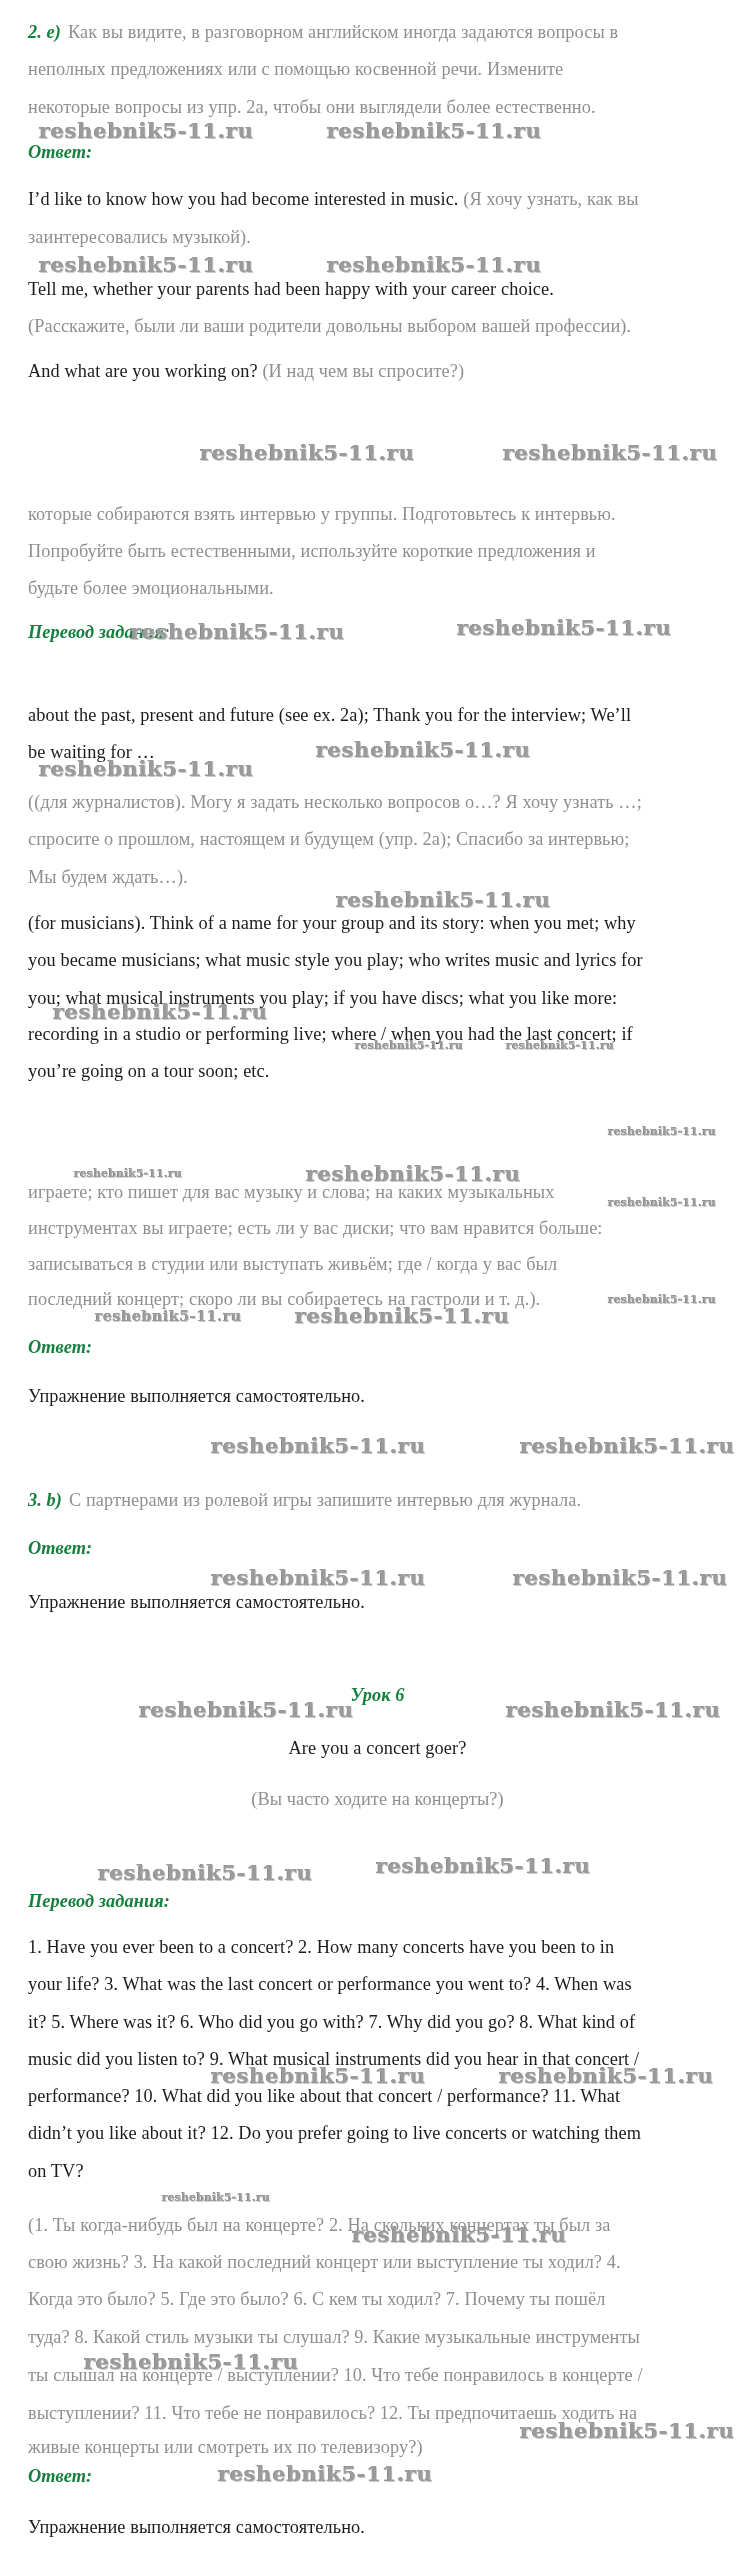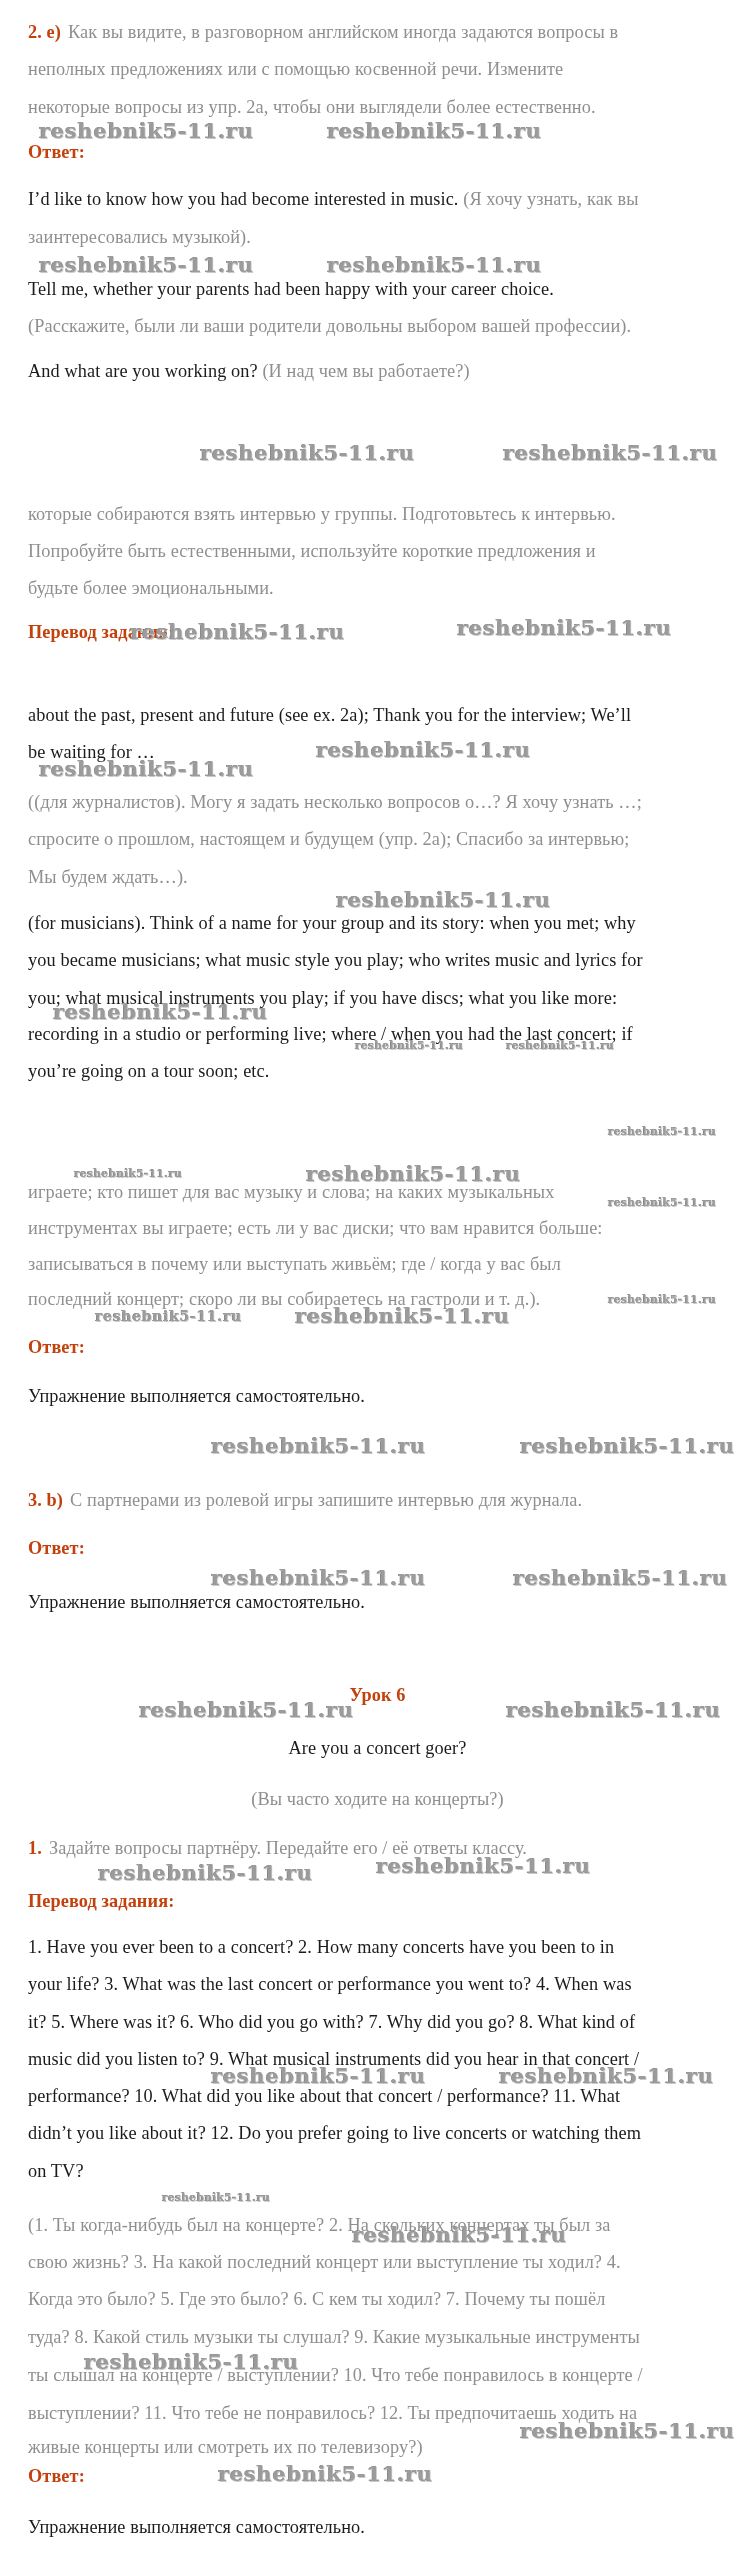--- a/index.html
+++ b/index.html
@@ -14,21 +14,21 @@
   }
   .ln{
     position:absolute;
     left:28px;
     white-space:nowrap;
     font-size:18.3px;
     line-height:22.5px;
     color:#1b1b1b;
     letter-spacing:0.1px;
   }
-  .b{font-weight:bold;color:#c2410c;}
+  .b{font-weight:bold;color:#15803d;font-style:italic;}
   .b.sp{margin-right:7px;}
   .g{color:#8f8f8f;}
   .k{color:#1b1b1b;}
   .ctr{left:0;width:755px;text-align:center;}
   .wm{
     position:absolute;
     white-space:nowrap;
     font-family:"DejaVu Serif", serif;
     font-weight:bold;
     font-size:21px;
@@ -55,21 +55,21 @@
   <div class="ln b" style="top:141px">Ответ:</div>
 
   <div class="ln" style="top:188px"><span class="k">I’d like to know how you had become interested in music.</span><span class="g"> (Я хочу узнать, как вы</span></div>
   <div class="ln g" style="top:226px">заинтересовались музыкой).</div>
 
   <div class="wm" style="top:252px;left:39px">reshebnik5-11.ru</div>
   <div class="wm" style="top:252px;left:327px">reshebnik5-11.ru</div>
 
   <div class="ln k" style="top:278px">Tell me, whether your parents had been happy with your career choice.</div>
   <div class="ln g" style="top:315px">(Расскажите, были ли ваши родители довольны выбором вашей профессии).</div>
-  <div class="ln" style="top:360px"><span class="k">And what are you working on? </span><span class="g">(И над чем вы работаете?)</span></div>
+  <div class="ln" style="top:360px"><span class="k">And what are you working on? </span><span class="g">(И над чем вы спросите?)</span></div>
 
   <div class="wm" style="top:440px;left:200px">reshebnik5-11.ru</div>
   <div class="wm" style="top:440px;left:503px">reshebnik5-11.ru</div>
 
   <div class="ln g" style="top:503px">которые собираются взять интервью у группы. Подготовьтесь к интервью.</div>
   <div class="ln g" style="top:540px">Попробуйте быть естественными, используйте короткие предложения и</div>
   <div class="ln g" style="top:577px">будьте более эмоциональными.</div>
 
   <div class="ln b" style="top:621px">Перевод задания:</div>
   <div class="wm" style="top:619px;left:130px">reshebnik5-11.ru</div>
@@ -95,21 +95,21 @@
   <div class="wm wm-sm" style="top:1039px;left:355px">reshebnik5-11.ru</div>
   <div class="wm wm-sm" style="top:1039px;left:506px">reshebnik5-11.ru</div>
   <div class="ln k" style="top:1060px">you’re going on a tour soon; etc.</div>
 
   <div class="wm wm-sm" style="top:1125px;left:608px">reshebnik5-11.ru</div>
   <div class="wm wm-sm" style="top:1167px;left:74px">reshebnik5-11.ru</div>
   <div class="wm" style="top:1161px;left:306px">reshebnik5-11.ru</div>
   <div class="ln g" style="top:1181px">играете; кто пишет для вас музыку и слова; на каких музыкальных</div>
   <div class="wm wm-sm" style="top:1196px;left:608px">reshebnik5-11.ru</div>
   <div class="ln g" style="top:1217px">инструментах вы играете; есть ли у вас диски; что вам нравится больше:</div>
-  <div class="ln g" style="top:1253px">записываться в почему или выступать живьём; где / когда у вас был</div>
+  <div class="ln g" style="top:1253px">записываться в студии или выступать живьём; где / когда у вас был</div>
   <div class="ln g" style="top:1288px">последний концерт; скоро ли вы собираетесь на гастроли и т. д.).</div>
   <div class="wm wm-sm" style="top:1293px;left:608px">reshebnik5-11.ru</div>
 
   <div class="wm wm-md" style="top:1308px;left:95px">reshebnik5-11.ru</div>
   <div class="wm" style="top:1303px;left:295px">reshebnik5-11.ru</div>
 
   <div class="ln b" style="top:1336px">Ответ:</div>
   <div class="ln k" style="top:1385px">Упражнение выполняется самостоятельно.</div>
 
   <div class="wm" style="top:1433px;left:211px">reshebnik5-11.ru</div>
@@ -121,21 +121,20 @@
   <div class="wm" style="top:1565px;left:211px">reshebnik5-11.ru</div>
   <div class="wm" style="top:1565px;left:513px">reshebnik5-11.ru</div>
   <div class="ln k" style="top:1591px">Упражнение выполняется самостоятельно.</div>
 
   <div class="ln ctr b" style="top:1684px">Урок 6</div>
   <div class="wm" style="top:1697px;left:139px">reshebnik5-11.ru</div>
   <div class="wm" style="top:1697px;left:506px">reshebnik5-11.ru</div>
   <div class="ln ctr k" style="top:1737px">Are you a concert goer?</div>
   <div class="ln ctr g" style="top:1788px">(Вы часто ходите на концерты?)</div>
 
-  <div class="ln" style="top:1837px"><span class="b sp">1.</span><span class="g">Задайте вопросы партнёру. Передайте его / её ответы классу.</span></div>
   <div class="wm" style="top:1860px;left:98px">reshebnik5-11.ru</div>
   <div class="wm" style="top:1853px;left:376px">reshebnik5-11.ru</div>
 
   <div class="ln b" style="top:1890px">Перевод задания:</div>
 
   <div class="ln k" style="top:1936px">1. Have you ever been to a concert? 2. How many concerts have you been to in</div>
   <div class="ln k" style="top:1973px">your life? 3. What was the last concert or performance you went to? 4. When was</div>
   <div class="ln k" style="top:2011px">it? 5. Where was it? 6. Who did you go with? 7. Why did you go? 8. What kind of</div>
   <div class="ln k" style="top:2048px">music did you listen to? 9. What musical instruments did you hear in that concert  /</div>
   <div class="wm" style="top:2063px;left:211px">reshebnik5-11.ru</div>

